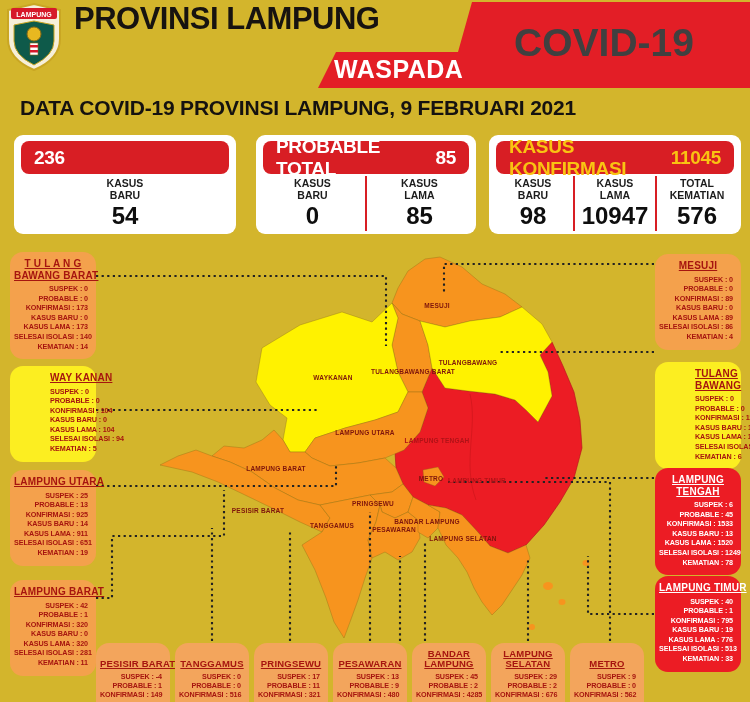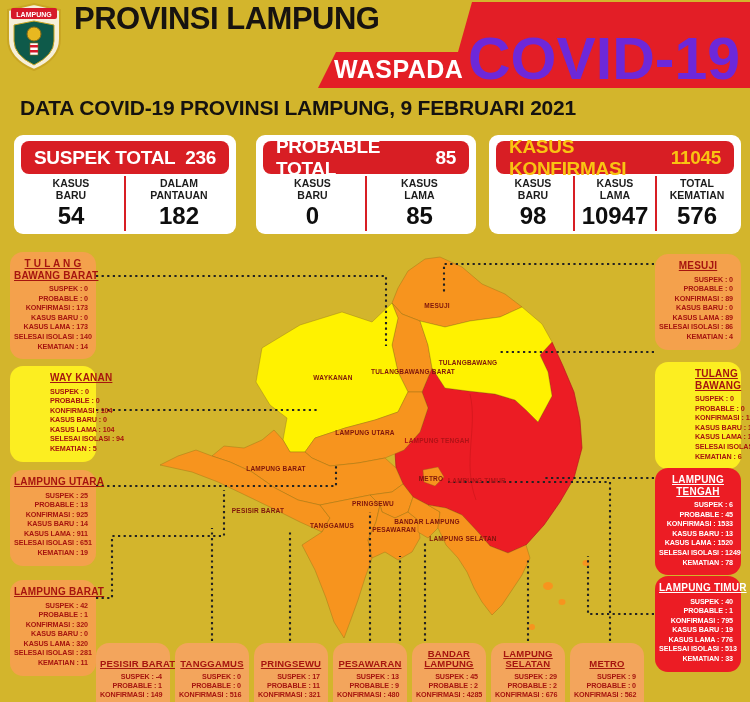--- a/index.html
+++ b/index.html
@@ -5,21 +5,21 @@
   html,body{margin:0;padding:0;}
   body{
     width:750px;height:702px;position:relative;overflow:hidden;
     background:var(--background,#D3B52C);
     font-family:"Liberation Sans",sans-serif;font-weight:bold;
   }
   
   .page-title{position:absolute;left:74px;top:1px;font-size:31px;font-weight:800;color:#171310;letter-spacing:-0.5px;white-space:nowrap;}
   .ribbon-svg{position:absolute;left:0;top:0;}
   .waspada{position:absolute;left:334px;top:55px;width:126px;text-align:center;font-size:25px;color:#fff;letter-spacing:0.5px;}
-  .covid{position:absolute;left:460px;top:20px;width:288px;text-align:center;font-size:59px;color:#6d28d9;letter-spacing:0px;line-height:78px;white-space:nowrap;}
+  .covid{position:absolute;left:460px;top:4px;width:288px;text-align:center;font-size:39px;color:#404040;letter-spacing:0px;line-height:78px;white-space:nowrap;}
   .subtitle{position:absolute;left:0;top:96px;width:596px;text-align:center;font-size:21px;color:#151210;letter-spacing:-0.2px;}
   
   .card{position:absolute;top:135px;height:99px;background:#fff;border-radius:9px;}
   .card-header{position:absolute;left:7px;right:7px;top:6px;height:33px;border-radius:8px;
     background:var(--card-header-red,#D81E24);display:flex;align-items:center;justify-content:space-between;
     padding:0 13px;color:#fff;font-size:19px;letter-spacing:-0.3px;}
   .card.gold .card-header{color:var(--konfirmasi-gold,#F9C312);}
   .card-cols{position:absolute;left:4px;right:4px;top:41px;bottom:3px;display:flex;}
   .card-col{flex:1;display:flex;flex-direction:column;align-items:center;}
   .card-col + .card-col{border-left:2.5px solid var(--card-header-red,#D81E24);}
@@ -126,33 +126,27 @@
     <path d="M400,641 V556"></path>
     <path d="M425,641 V541"></path>
     <path d="M528,641 V560"></path>
     <path d="M610,641 V482 H448"></path>
   </g>
 </svg>
 
 <div>
   <div class="card" style="left: 14px; width: 222px;">
     <div class="card-header">
-      <span class="card-title">SUSPEK TOTAL</span>
       <span class="card-total">236</span>
     </div>
     <div class="card-cols">
         <div class="card-col">
           <div class="card-col-label">KASUS
 BARU</div>
           <div class="card-col-value">54</div>
-        </div>
-        <div class="card-col">
-          <div class="card-col-label">DALAM
-PANTAUAN</div>
-          <div class="card-col-value">182</div>
         </div>
       </div>
   </div>
 
   <div class="card" style="left: 256px; width: 220px;">
     <div class="card-header">
       <span class="card-title">PROBABLE TOTAL</span>
       <span class="card-total">85</span>
     </div>
     <div class="card-cols">

